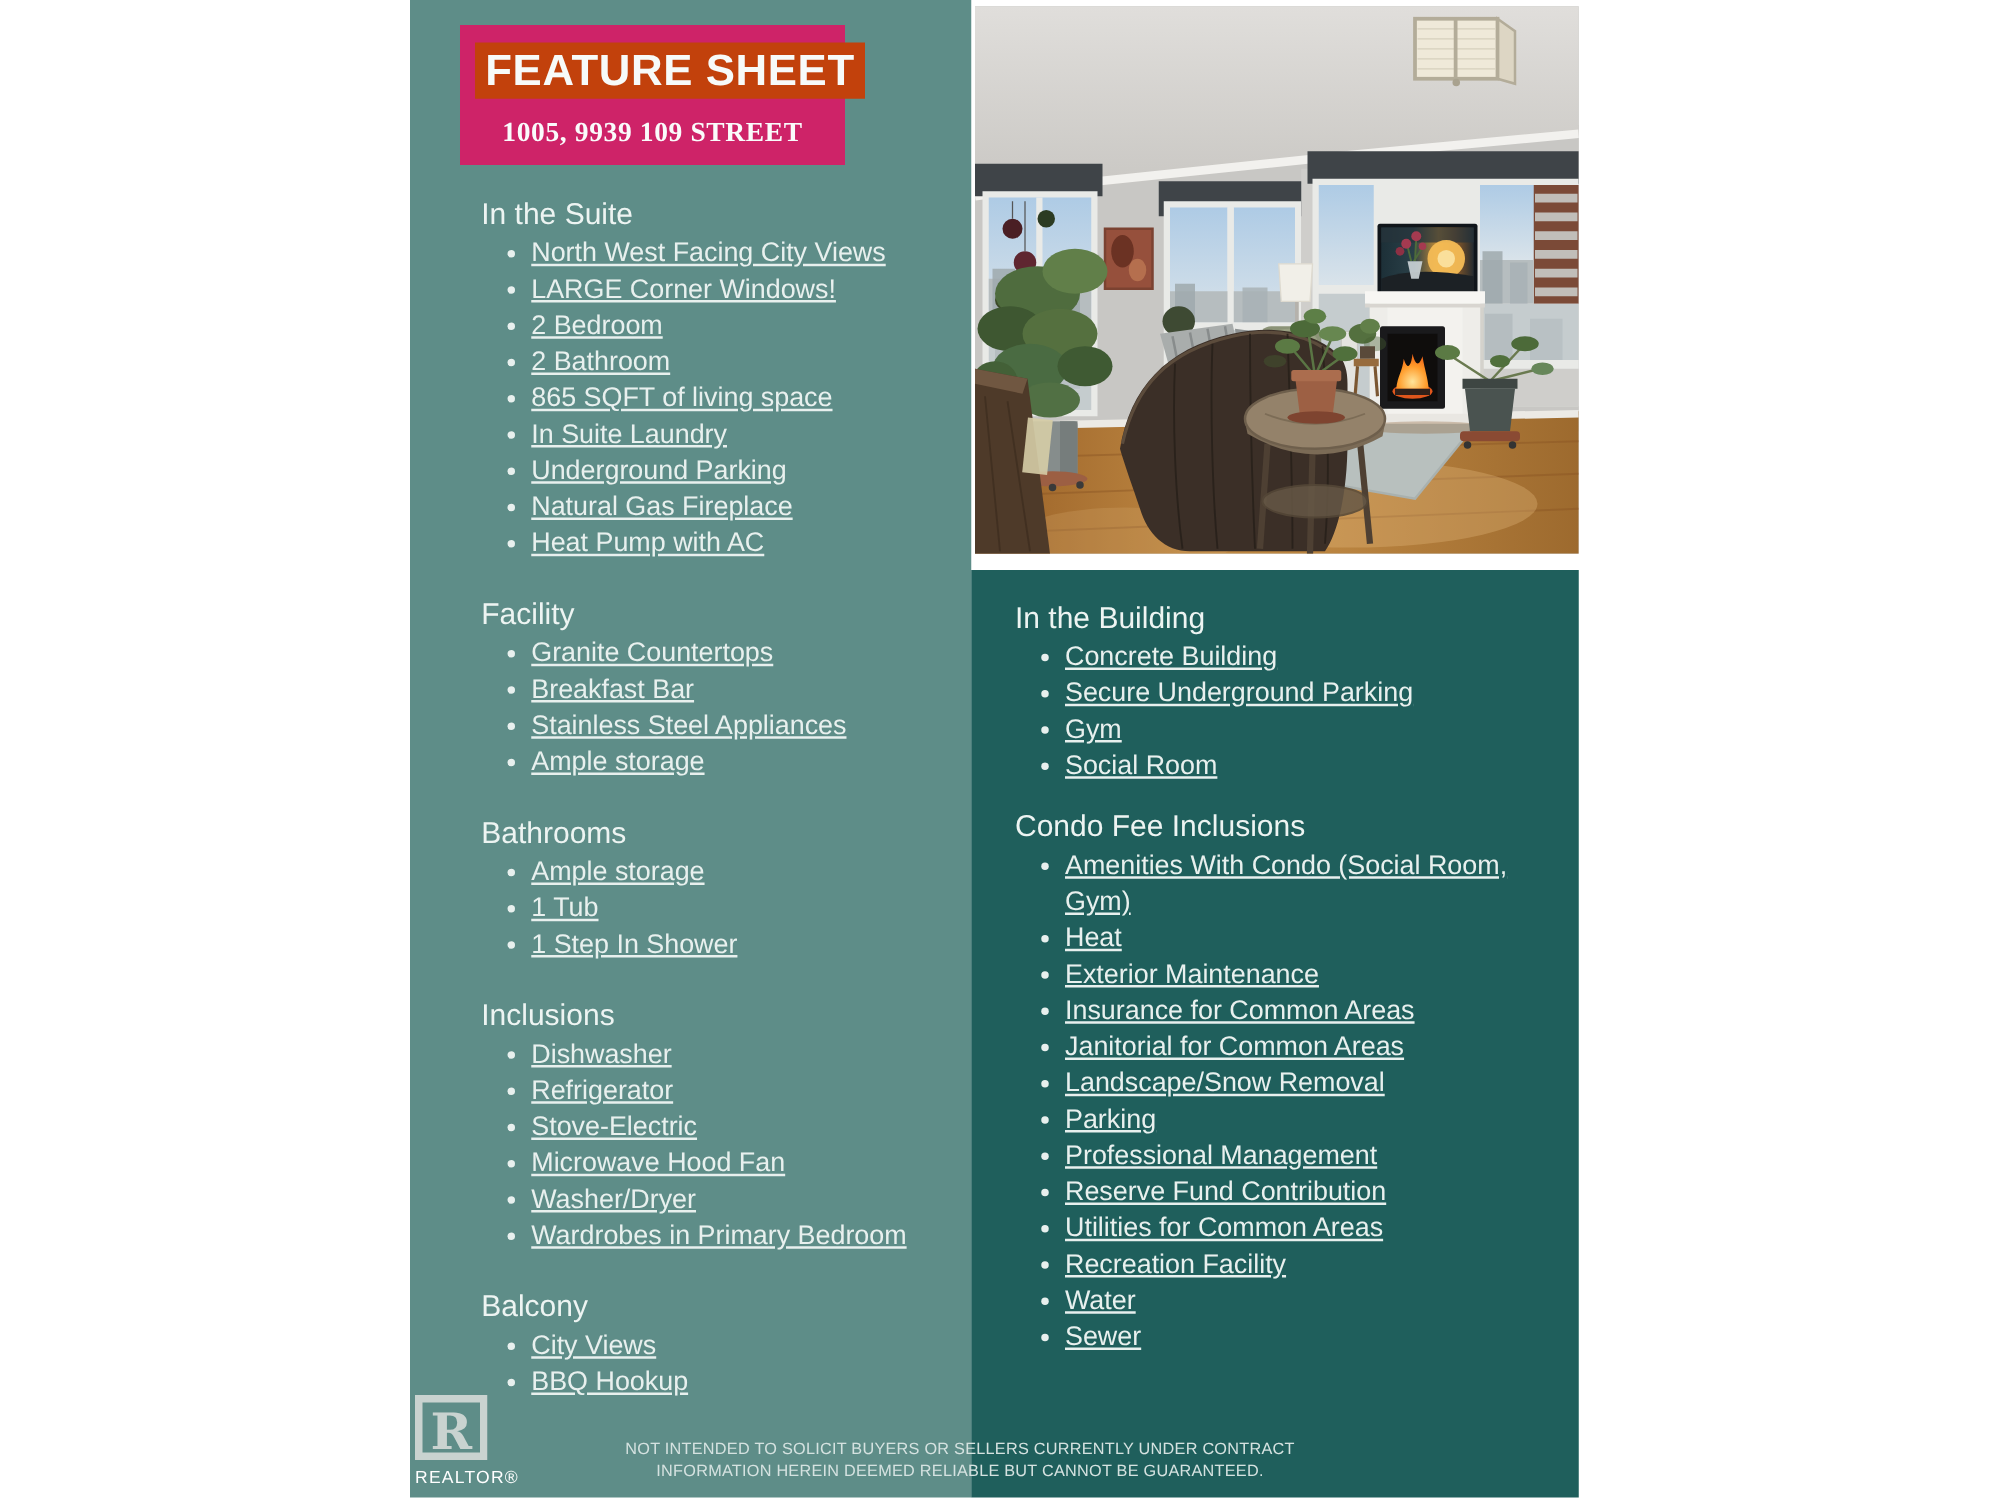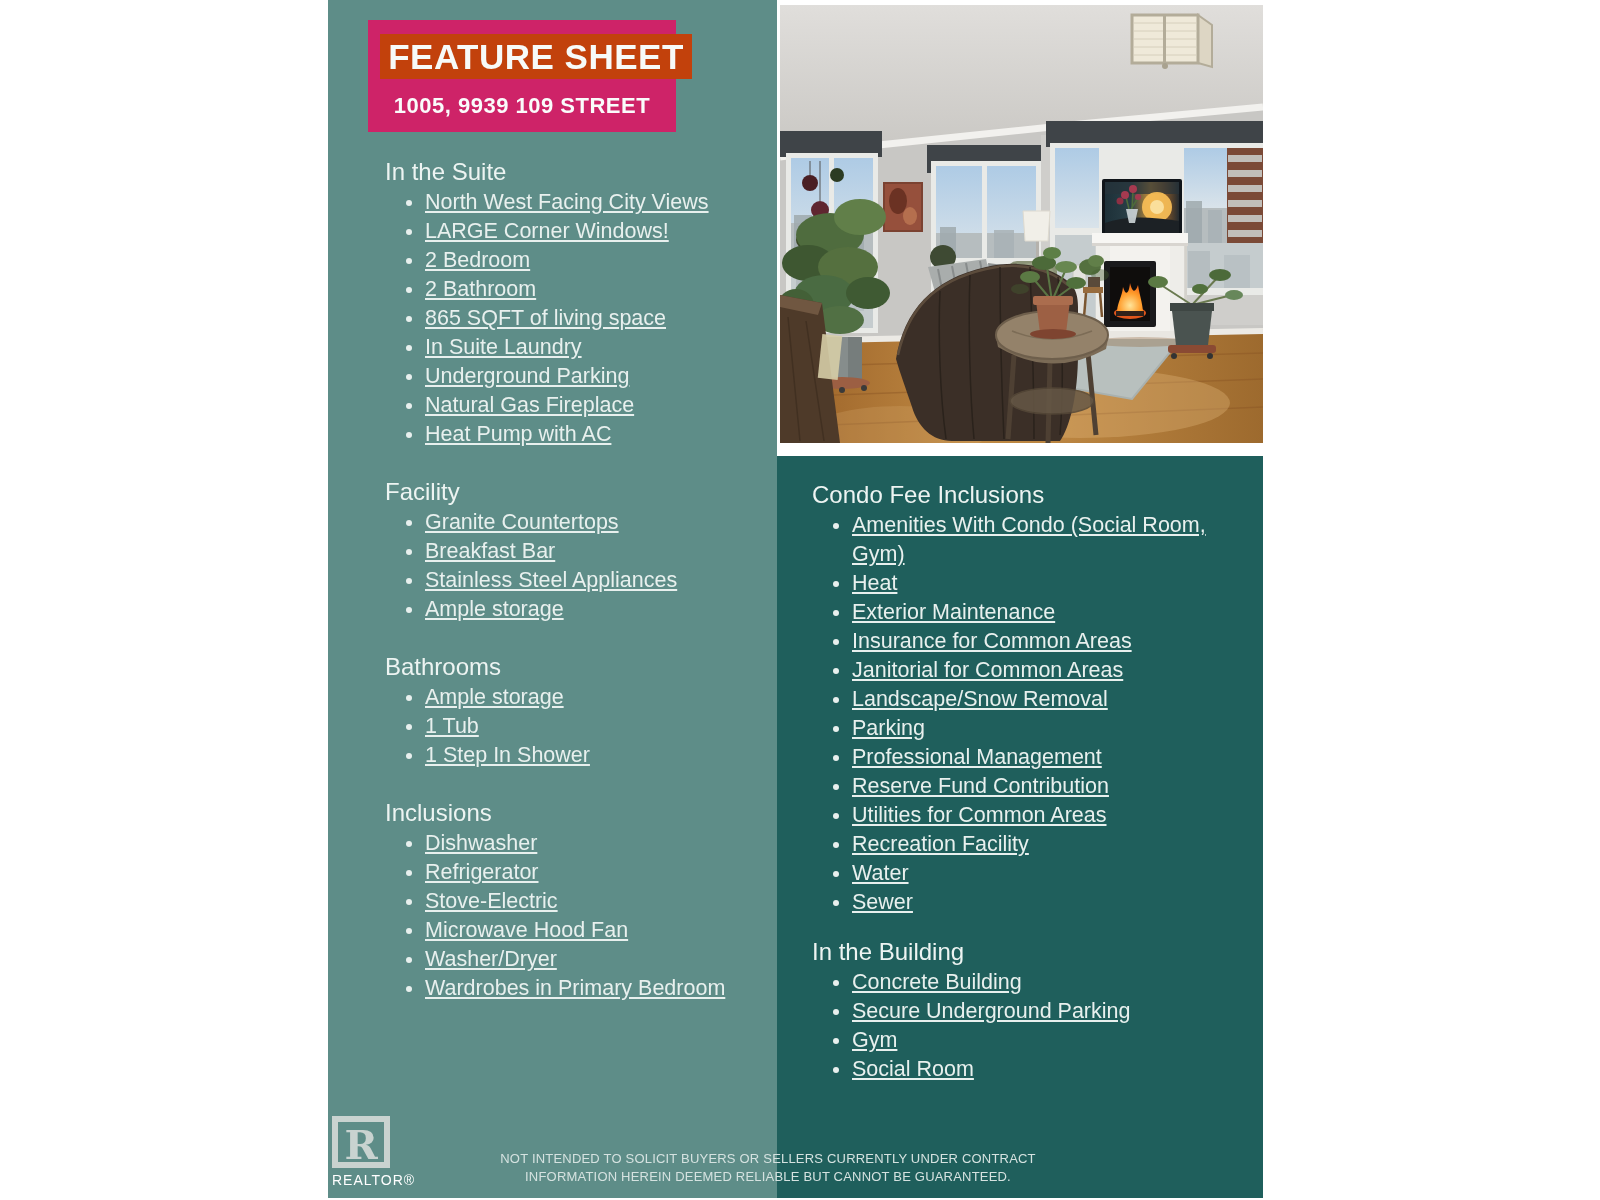--- a/index.html
+++ b/index.html
@@ -12,21 +12,21 @@
   .photo{position:absolute;left:780px;top:5px;width:483px;height:438px;background:#c8c7c4;}
   .photo svg{display:block;}
 
   
   .title-outer{position:absolute;left:40px;top:20px;width:308px;height:112px;background:#CE2368;}
   .title-inner{position:absolute;left:52px;top:34px;width:312px;height:45px;background:#c2410c;
     display:flex;align-items:center;justify-content:center;}
   .title-inner span{font-size:35px;font-weight:bold;color:#F7FAF9;letter-spacing:0.5px;white-space:nowrap;}
   .address-bar{position:absolute;left:40px;top:79px;width:308px;height:53px;
     display:flex;align-items:center;justify-content:center;}
-  .address-bar span{font-size:22px;font-weight:bold;color:#FAFBFB;letter-spacing:0.5px;white-space:nowrap;}
+  .address-bar span{font-size:22px;font-weight:bold;color:#FAFBFB;letter-spacing:0.5px;white-space:nowrap;font-family:Liberation Serif, serif;}
 
   
   .sections{position:absolute;}
   #left-sections{left:45px;top:143px;width:392px;}
   #right-sections{left:23px;top:10px;width:420px;}
   .feat-section{margin:12px;}
   #left-sections .feat-section{margin-bottom:26px;}
   #right-sections .feat-section{margin-bottom:18px;}
   .sec-heading{font-size:24px;line-height:33px;color:#EDF4F2;}
   ul.feat-list{margin:0;padding:0 0 0 40px;list-style:disc;}
@@ -86,20 +86,27 @@
         </section>
         <section class="feat-section">
           <div class="sec-heading">Inclusions</div>
           <ul class="feat-list">
             <li class="feat-item">Dishwasher</li>
             <li class="feat-item">Refrigerator</li>
             <li class="feat-item">Stove-Electric</li>
             <li class="feat-item">Microwave Hood Fan</li>
             <li class="feat-item">Washer/Dryer</li>
             <li class="feat-item">Wardrobes in Primary Bedroom</li>
+          </ul>
+        </section>
+        <section class="feat-section">
+          <div class="sec-heading">Balcony</div>
+          <ul class="feat-list">
+            <li class="feat-item">City Views</li>
+            <li class="feat-item">BBQ Hookup</li>
           </ul>
         </section>
       </div>
 
     <div class="realtor">
       <svg width="58" height="52" viewBox="0 0 58 52">
         <rect x="3" y="3" width="52" height="46" fill="none" stroke="#C9D3D0" stroke-width="6"></rect>
         <text x="29" y="43" text-anchor="middle" font-family="DejaVu Serif, serif" font-weight="bold" font-size="40" fill="#C9D3D0">R</text>
       </svg>
       <div class="realtor-label">REALTOR®</div>
@@ -391,46 +398,46 @@
         <polygon points="0,290 42,298 38,310 0,302" fill="#705741"></polygon>
         <path d="M8,312 L20,436 M26,316 L44,436" stroke="#3c2c1e" stroke-width="1.5" opacity="0.7"></path>
         <rect x="40" y="330" width="20" height="44" fill="#d6cda6" opacity="0.9" transform="rotate(6 50 352)"></rect>
       </g>
     </svg>
   </div>
 
   <div class="right-panel">
     <div id="right-sections" class="sections">
         <section class="feat-section">
+          <div class="sec-heading">In the Building</div>
+          <ul class="feat-list">
+            <li class="feat-item">Concrete Building</li>
+            <li class="feat-item">Secure Underground Parking</li>
+            <li class="feat-item">Gym</li>
+            <li class="feat-item">Social Room</li>
+          </ul>
+        </section>
+        <section class="feat-section">
           <div class="sec-heading">Condo Fee Inclusions</div>
           <ul class="feat-list">
             <li class="feat-item">Amenities With Condo (Social Room, Gym)</li>
             <li class="feat-item">Heat</li>
             <li class="feat-item">Exterior Maintenance</li>
             <li class="feat-item">Insurance for Common Areas</li>
             <li class="feat-item">Janitorial for Common Areas</li>
             <li class="feat-item">Landscape/Snow Removal</li>
             <li class="feat-item">Parking</li>
             <li class="feat-item">Professional Management</li>
             <li class="feat-item">Reserve Fund Contribution</li>
             <li class="feat-item">Utilities for Common Areas</li>
             <li class="feat-item">Recreation Facility</li>
             <li class="feat-item">Water</li>
             <li class="feat-item">Sewer</li>
           </ul>
         </section>
-        <section class="feat-section">
-          <div class="sec-heading">In the Building</div>
-          <ul class="feat-list">
-            <li class="feat-item">Concrete Building</li>
-            <li class="feat-item">Secure Underground Parking</li>
-            <li class="feat-item">Gym</li>
-            <li class="feat-item">Social Room</li>
-          </ul>
-        </section>
       </div>
   </div>
 
   <div class="disclaimer">
     <div>NOT INTENDED TO SOLICIT BUYERS OR SELLERS  CURRENTLY UNDER CONTRACT</div>
     <div>INFORMATION HEREIN DEEMED RELIABLE BUT CANNOT BE GUARANTEED.</div>
   </div>
 
 </div>
 

